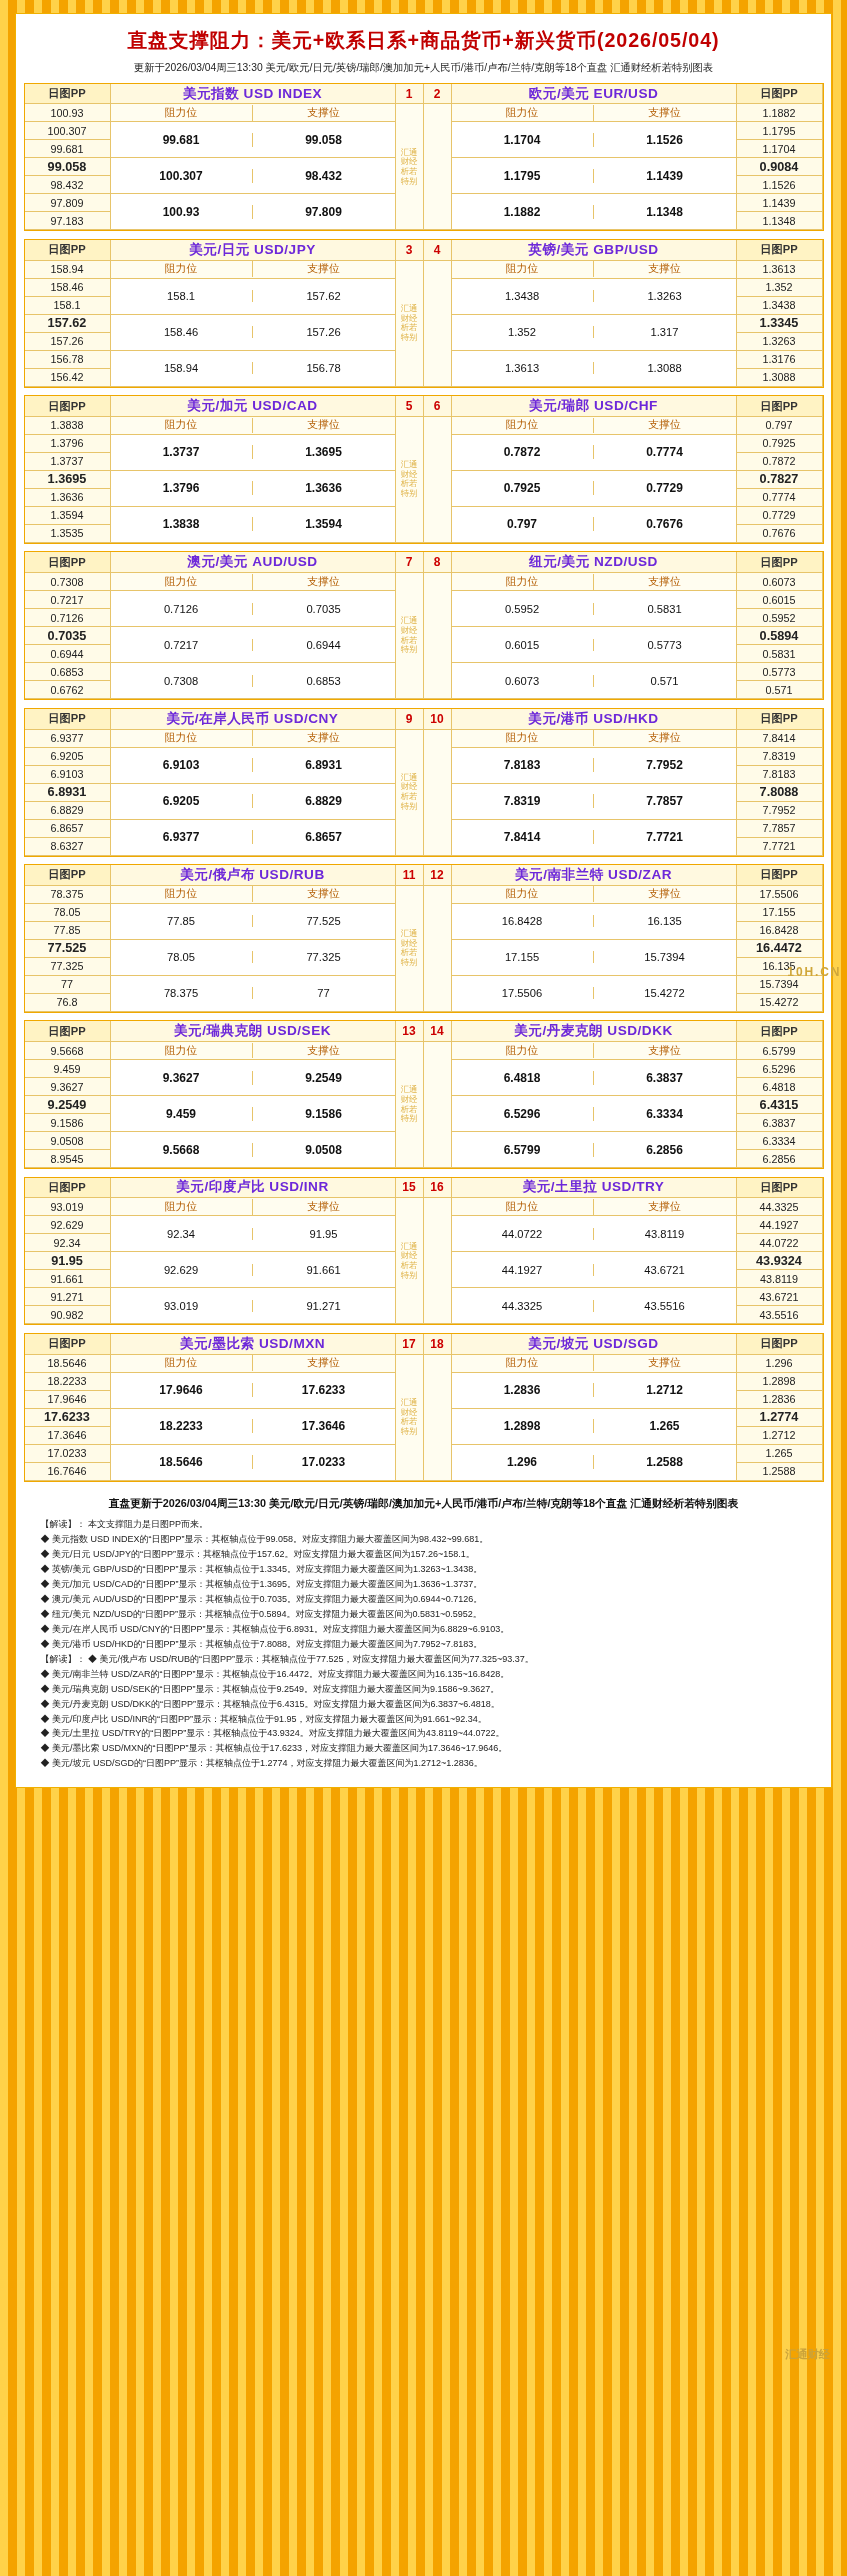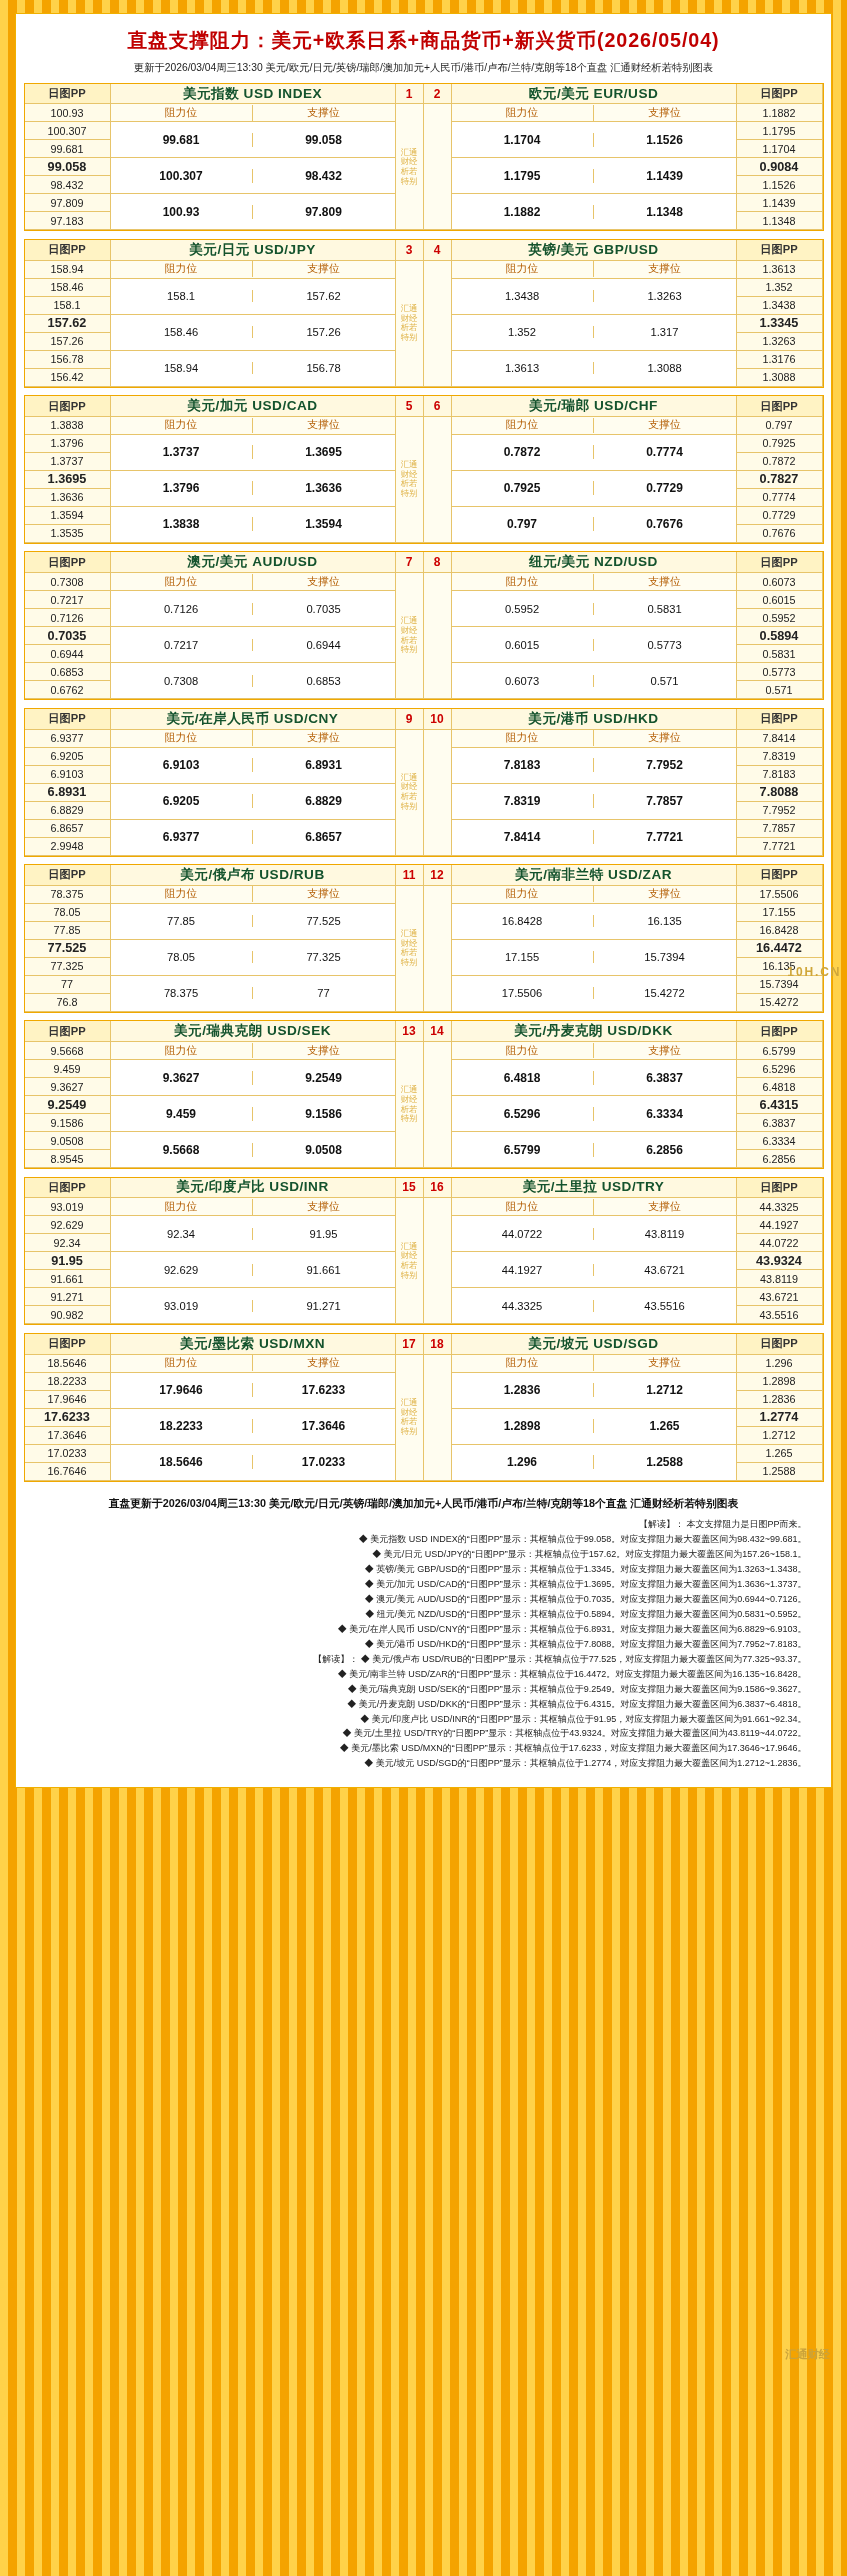--- a/index.html
+++ b/index.html
@@ -62,21 +62,21 @@
   }
   .pp-head{
     background:#fff3c4;
     font-weight:bold;
     color:#333;
     font-size:11.2px;
     border-bottom:0.9px solid #e7c46a;
   }
   .pair-head{
     background:#fff9e0;
-    color:#14532d;
+    color:#6d28d9;
     font-weight:bold;
     font-size:13.6px;
     letter-spacing:0.5px;
   }
   .num-head{
     background:#fff9e0;
     color:#cc0000;
     font-weight:bold;
     font-size:12px;
   }
@@ -122,21 +122,20 @@
     color:#111;
     font-weight:bold;
     padding:5.6px 19px 3.7px 19px;
     line-height:1.5;
   }
   .notes{
     font-size:9px;
     color:#222;
     line-height:1.45;
     padding:3.7px 17px 7.5px 17px;
-    text-align:right;
   }
   .notes p{margin:0 0 1.9px 0;}
   .sidebrand{
     position:absolute;
     right:5.6px;
     top:965px;
     color:#cfa63a;
     font-size:12px;
     letter-spacing:1.9px;
     font-weight:bold;
@@ -453,21 +452,21 @@
             <div class="cell pp-val">6.8657</div>
             <div class="cell" style="display: grid; grid-template-columns: 1fr 1fr; grid-row: span 2; padding: 0px; background: rgb(255, 255, 255);">
               <div class="lvl bold" style="border-right: 0.9px solid rgb(231, 196, 106); display: flex; align-items: center; justify-content: center;">6.9377</div>
               <div class="lvl bold" style="display: flex; align-items: center; justify-content: center;">6.8657</div>
             </div>
             <div class="cell" style="display: grid; grid-template-columns: 1fr 1fr; grid-row: span 2; padding: 0px; background: rgb(255, 255, 255);">
               <div class="lvl bold" style="border-right: 0.9px solid rgb(231, 196, 106); display: flex; align-items: center; justify-content: center;">7.8414</div>
               <div class="lvl bold" style="display: flex; align-items: center; justify-content: center;">7.7721</div>
             </div>
             <div class="cell pp-val">7.7857</div>
-            <div class="cell pp-val">2.9948</div>
+            <div class="cell pp-val">8.6327</div>
             <div class="cell pp-val">7.7721</div>
           </div>
         </div>
         <div class="block">
           <div class="grid">
             <div class="cell pp-head">日图PP</div>
             <div class="cell pair-head">美元/俄卢布  USD/RUB</div>
             <div class="cell num-head">11</div>
             <div class="cell num-head">12</div>
             <div class="cell pair-head">美元/南非兰特  USD/ZAR</div>

